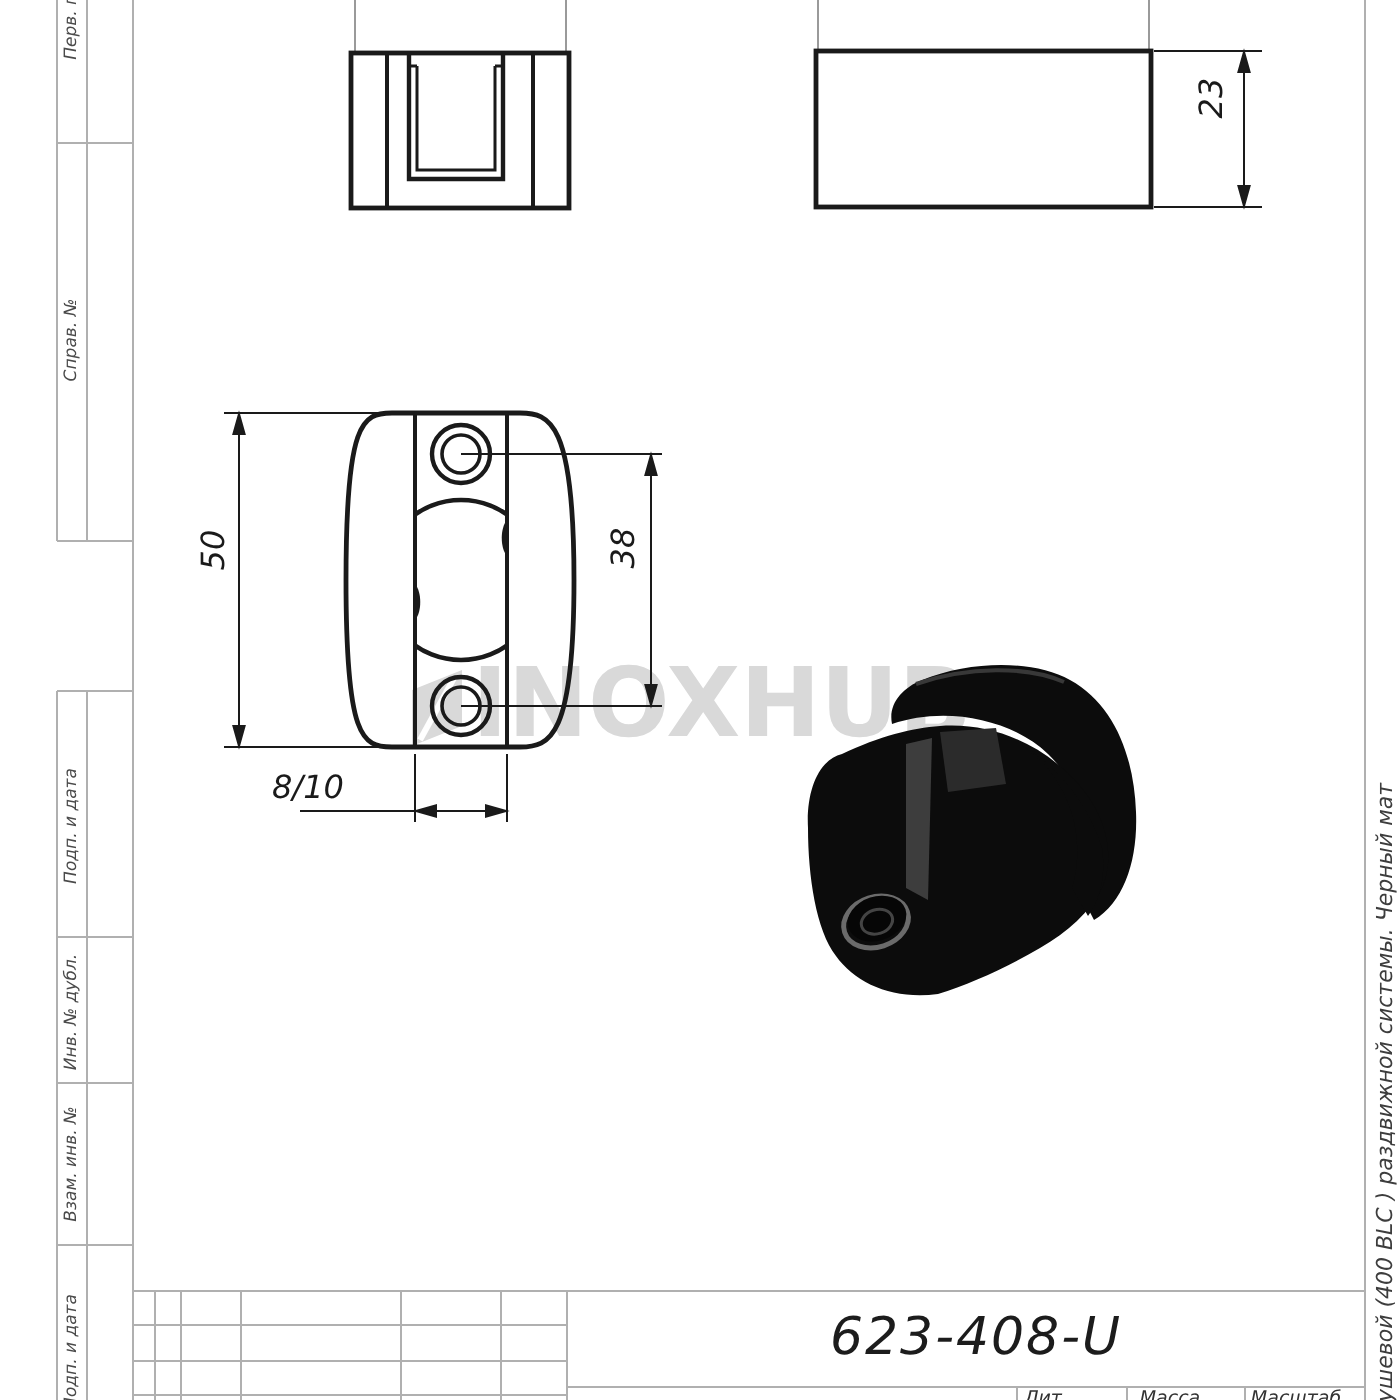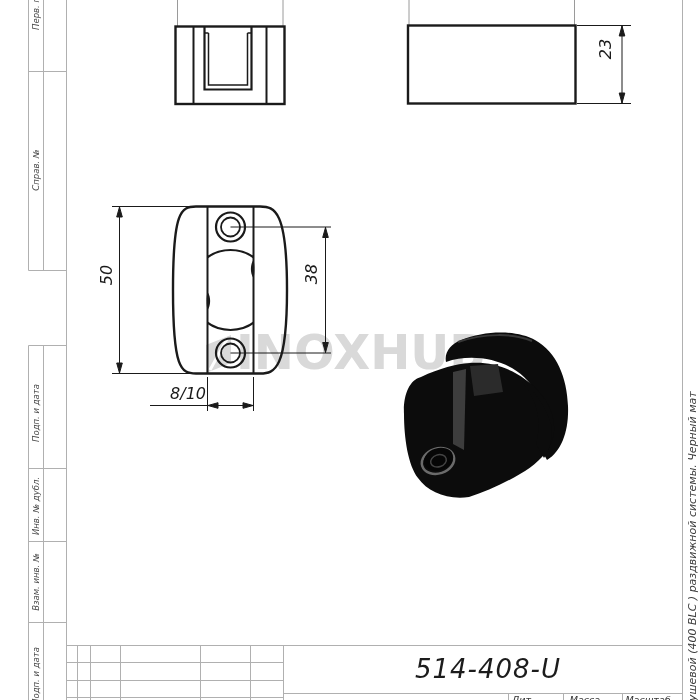--- a/index.html
+++ b/index.html
@@ -27,21 +27,21 @@
     width:120px; height:12px; line-height:12px; text-align:center;
     transform:rotate(-90deg);
   }
   .dimv {
     font: italic 16px "DejaVu Sans", sans-serif;
     width:60px; height:18px; line-height:18px; text-align:center;
     transform:rotate(-90deg);
   }
   .dimh {
     font: italic 16px "DejaVu Sans", sans-serif;
-    width:70px; height:18px; line-height:18px; text-align:right;
+    width:70px; height:18px; line-height:18px; text-align:left;
   }
   .designation {
     font: italic 26px/30px "DejaVu Sans", sans-serif; color:#1c1c1c;
     width:360px; text-align:center; letter-spacing:1px;
   }
   .tb-head {
     font: italic 9.5px/12px "DejaVu Sans", sans-serif; color:#333;
     text-align:center;
   }
   .sidenote {
@@ -200,20 +200,20 @@
   <div class="txt vlabel" style="left:-24px; top:407px;">Подп. и дата</div>
   <div class="txt vlabel" style="left:-24px; top:500px;">Инв. № дубл.</div>
   <div class="txt vlabel" style="left:-24px; top:576px;">Взам. инв. №</div>
   <div class="txt vlabel" style="left:-24px; top:670px;">Подп. и дата</div>
 
   <div class="txt dimv" style="left:576px; top:40px;">23</div>
   <div class="txt dimv" style="left:77px;  top:266px;">50</div>
   <div class="txt dimv" style="left:282px; top:265px;">38</div>
   <div class="txt dimh" style="left:136px; top:385px;">8/10</div>
 
-  <div class="txt designation" style="left:308px; top:654px;">514-408-U</div>
+  <div class="txt designation" style="left:308px; top:654px;">623-408-U</div>
   <div class="txt tb-head" style="left:503px; top:694px; width:40px;">Лит.</div>
   <div class="txt tb-head" style="left:560px; top:694px; width:50px;">Масса</div>
   <div class="txt tb-head" style="left:618px; top:694px; width:60px;">Масштаб</div>
 
   <div class="txt sidenote" style="left:528px; top:543px;">душевой (400 BLC ) раздвижной системы. Черный мат</div>
 
 </div>
 
 </body></html>

